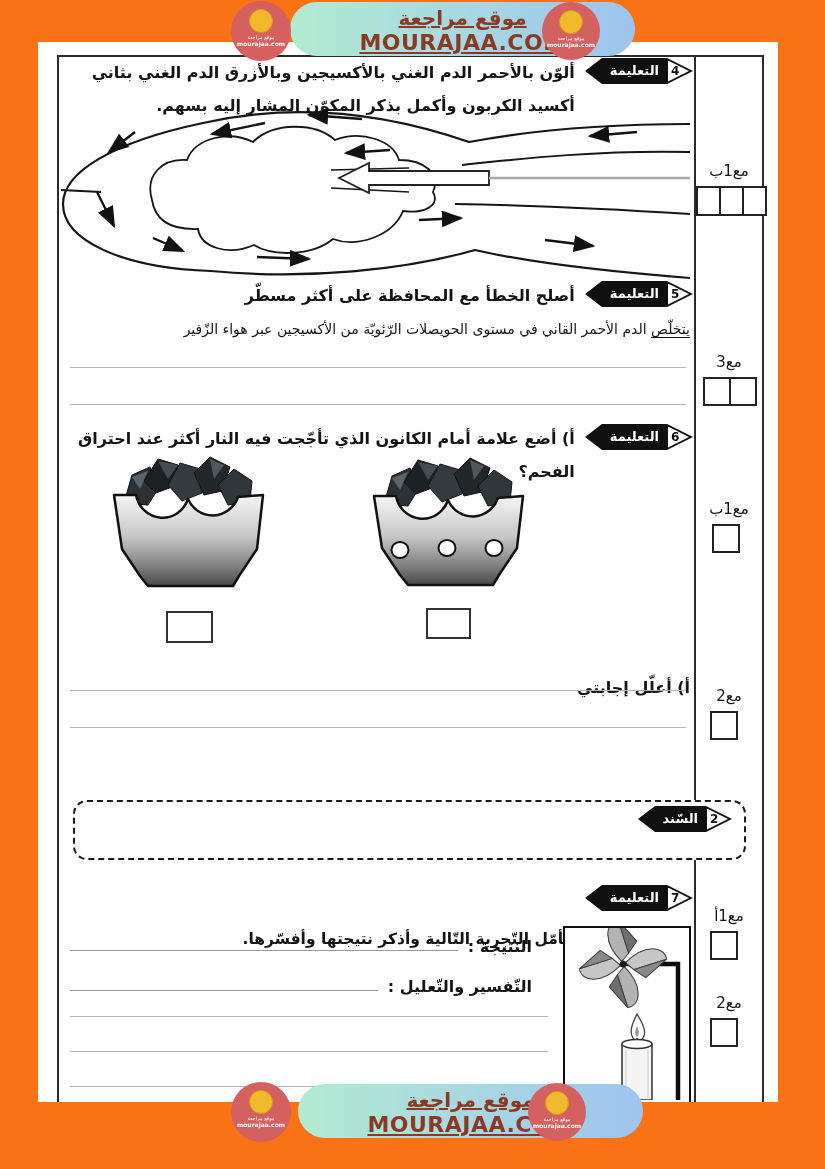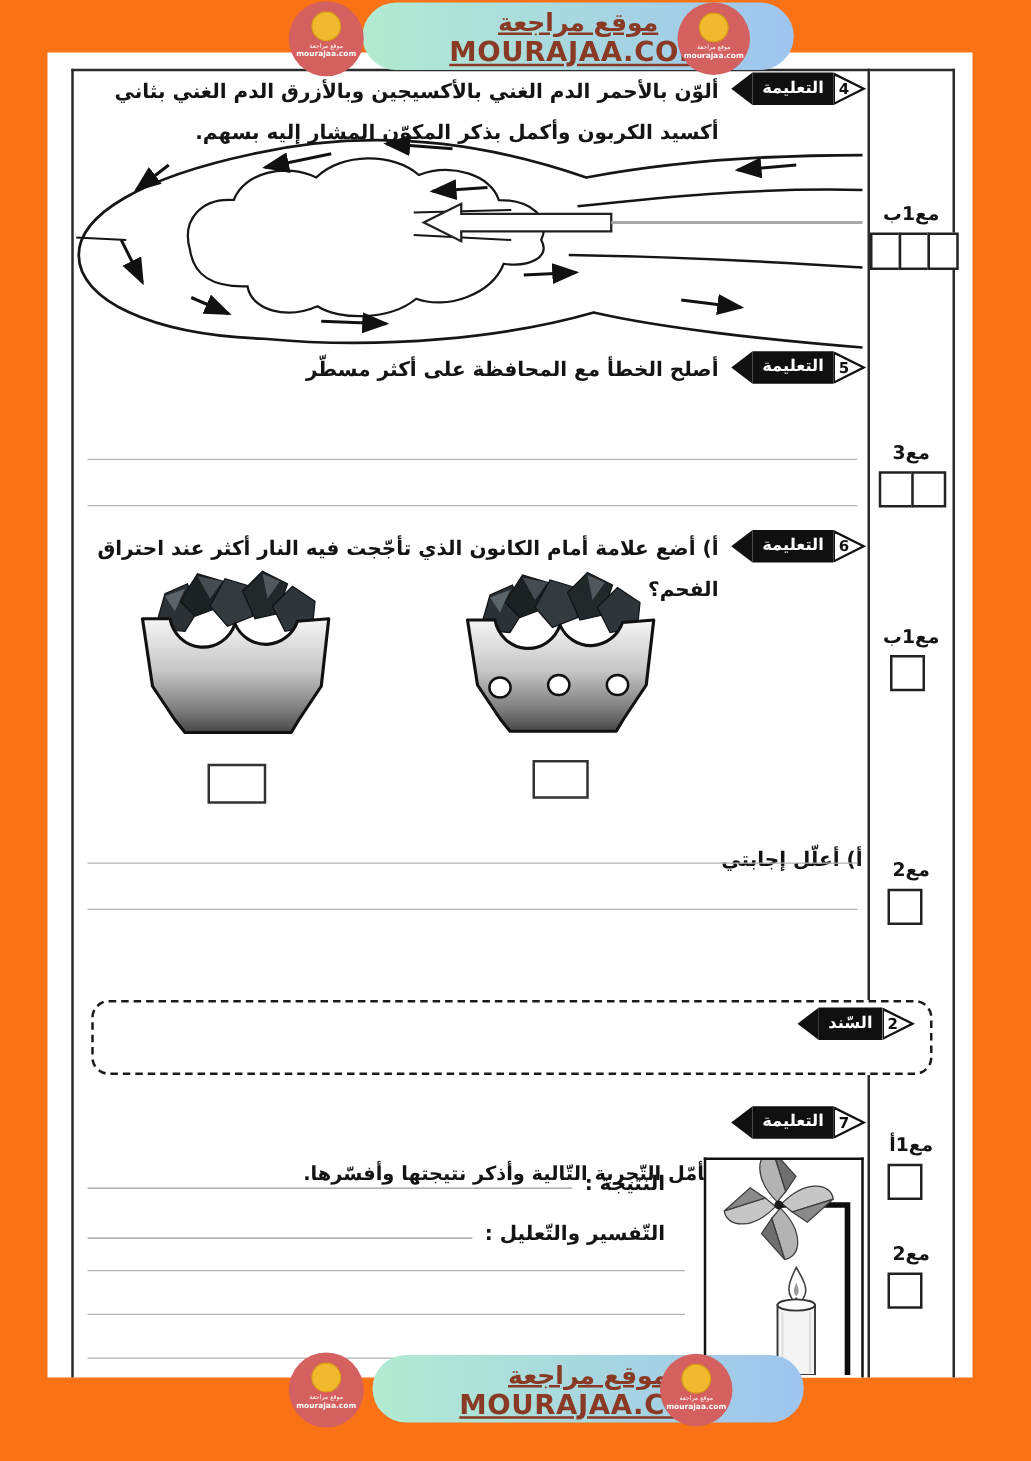--- a/index.html
+++ b/index.html
@@ -30,21 +30,21 @@
                 font-weight:bold;font-size:12px;color:#101010;z-index:2;text-align:left;}
 
   .extext{direction:rtl;text-align:right;font-weight:bold;font-size:16px;line-height:33px;margin:0;}
   .exblock{position:absolute;}
   .sentence{direction:rtl;text-align:right;font-size:14px;font-weight:normal;line-height:26px;margin:0;}
   .wline{position:absolute;height:0;border-top:1.5px solid #b3b3b3;}
   .cbox{position:absolute;background:#fff;border:2px solid #333;box-sizing:border-box;}
 
   
   .mlabel{position:absolute;left:698px;width:62px;text-align:center;direction:rtl;
-          font-weight:bold;font-size:15px;line-height:22px;}
+          font-weight:normal;font-size:15px;line-height:22px;}
   .mboxes{position:absolute;display:flex;}
   .mbox{width:21px;height:26px;background:#fff;border:2px solid #222;margin-left:-2px;box-sizing:content-box;}
   .mbox.w{width:24px;height:25px;}
 
   .sanad{position:absolute;left:73px;top:800px;width:673px;box-sizing:border-box;background:#fff;
          border:2.5px dashed #1a1a1a;border-radius:14px;padding:5px 12px 8px;z-index:5;}
   .sanad p{direction:rtl;text-align:right;font-weight:bold;font-size:15px;line-height:30px;margin:0;}
   .sanad .pencil{margin-top:-1px;}
 
   .expbox{position:absolute;left:563px;top:926px;width:128px;height:176px;background:#fff;
@@ -138,20 +138,21 @@
     <span class="pencil">
       <span class="tl"></span>
       <span class="bd">التعليمة</span>
       <span class="tr">
           <b></b>
           <i>5</i>
         </span>
     </span>
     <p class="extext">أصلح الخطأ مع المحافظة على أكثر مسطّر</p>
   </div>
+  <p class="sentence" style="position:absolute;left:62px;top:316px;width:628px;"><u>يتخلّص</u><span> الدم الأحمر القاني في مستوى الحويصلات الرّئويّة من الأكسيجين عبر هواء الزّفير</span></p>
   <div class="wline" style="left:70px;top:367px;width:616px;"></div>
   <div class="wline" style="left:70px;top:404px;width:616px;"></div>
 
   <div class="mlabel" style="top:351px;">مع3</div>
   <div class="mboxes" style="left:705px;top:377px;">
     <div class="mbox w"></div>
     <div class="mbox w"></div>
   </div>
 
   <div class="exblock" style="left:64px;top:422px;width:629px;">

